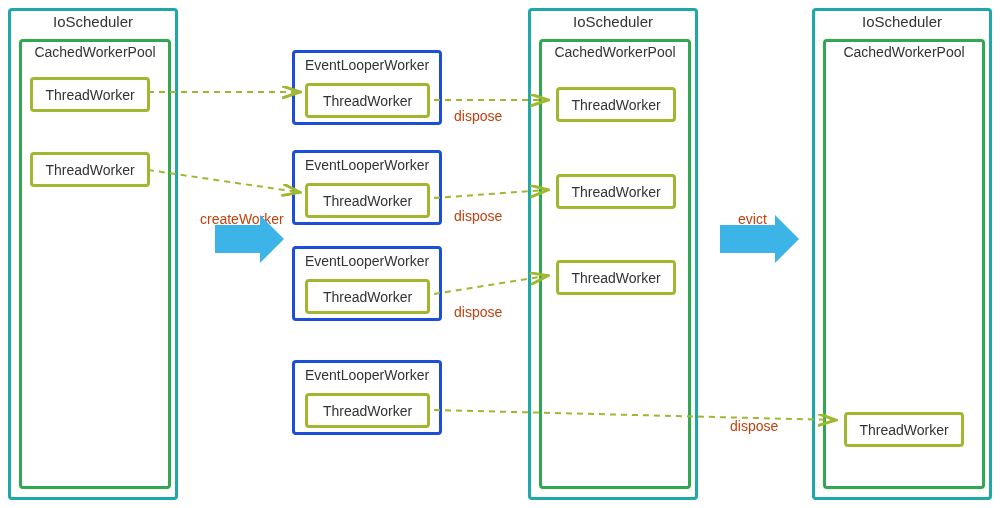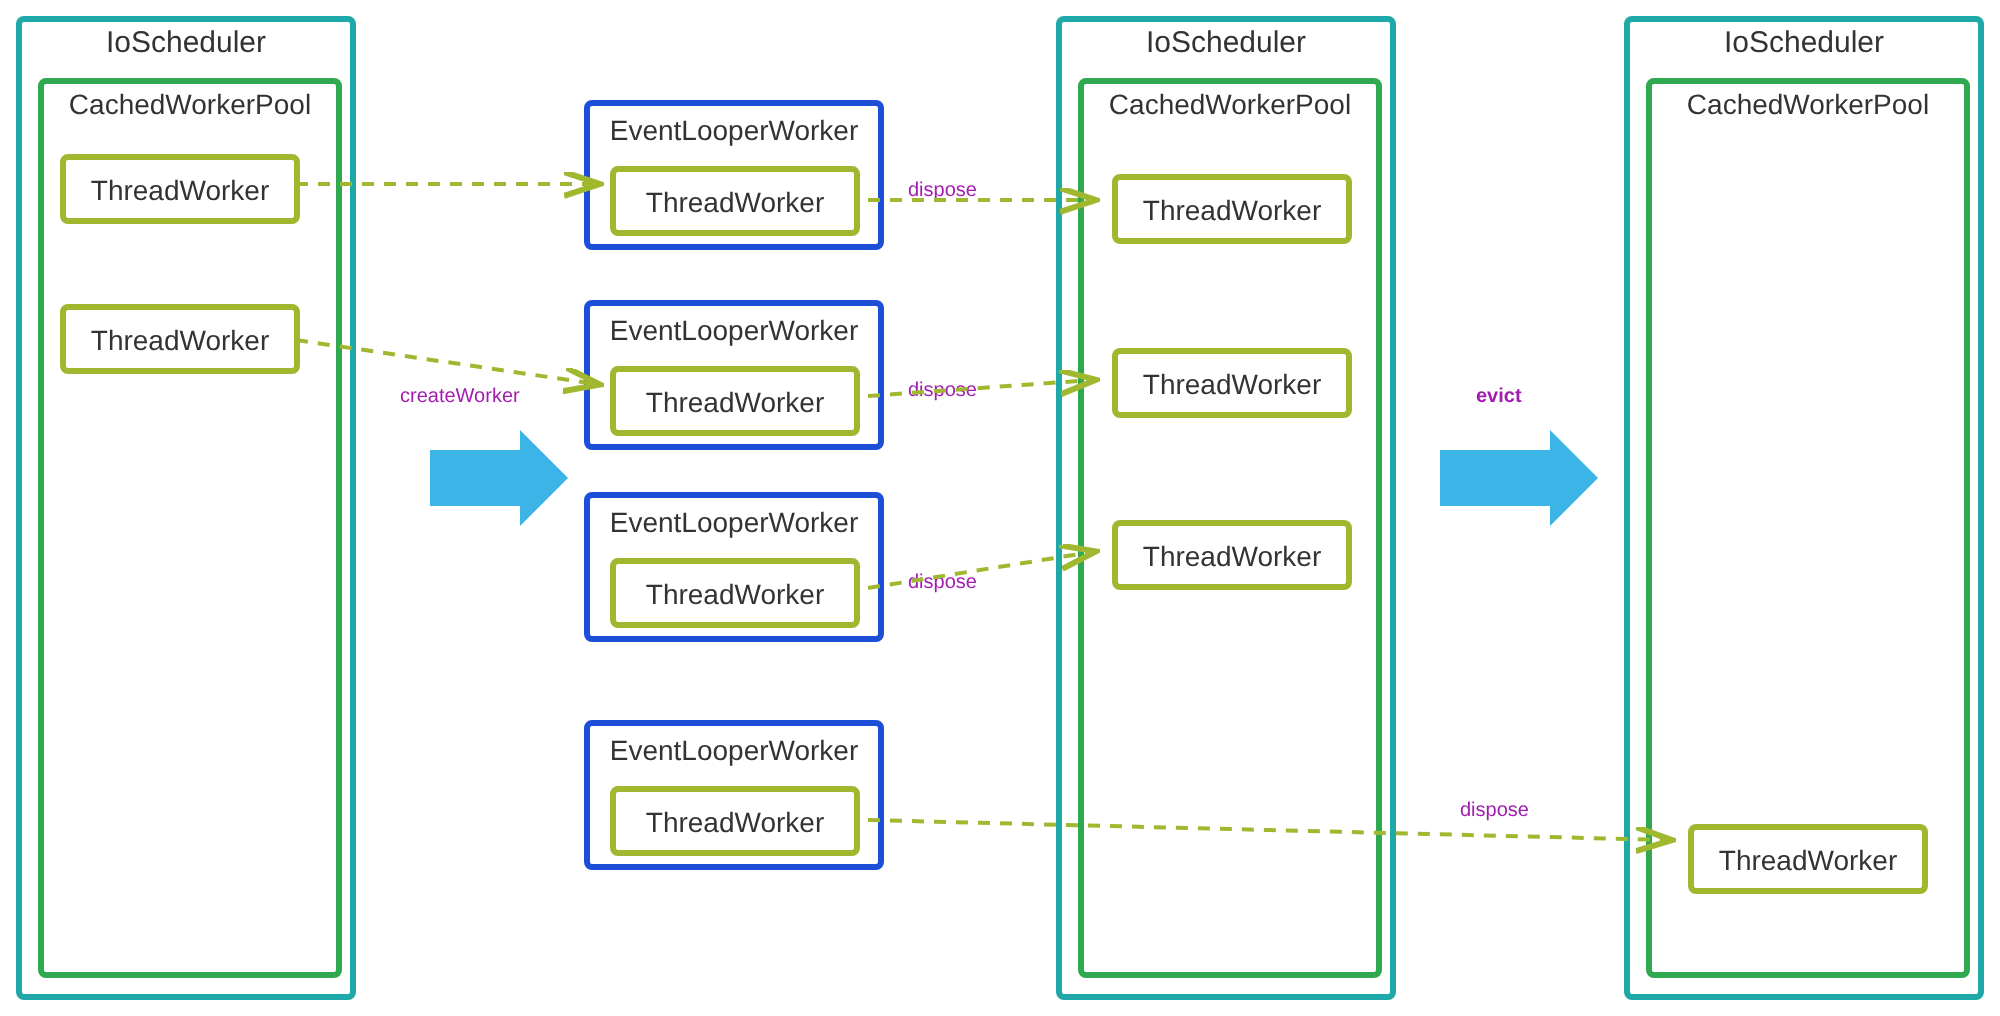--- a/index.html
+++ b/index.html
@@ -87,22 +87,23 @@
     .arrow-head {
       width: 0;
       height: 0;
       border-top: 24px solid transparent;
       border-bottom: 24px solid transparent;
       border-left: 24px solid #3db4e8;
     }
     
     .flow-label {
       position: absolute;
-      font-size: 10px;
-      color: #a21caf;
+      font-size: 14px;
+      color: #c2410c;
+      margin-top: 18px;
     }
     
     svg.overlay {
       position: absolute;
       top: 0;
       left: 0;
       width: 1000px;
       height: 508px;
       pointer-events: none;
     }
@@ -170,21 +171,21 @@
       </div>
       <div class="thread-worker" style="left:14px; top:132px; width:120px; height:35px;">
         <span>ThreadWorker</span>
       </div>
       <div class="thread-worker" style="left:14px; top:218px; width:120px; height:35px;">
         <span>ThreadWorker</span>
       </div>
     </div>
   </div>
 
-  <div class="flow-label" style="left:738px; top:193px;font-weight:bold;">evict</div>
+  <div class="flow-label" style="left:738px; top:193px;">evict</div>
   <div class="big-arrow" style="left:720px; top:215px;">
     <div class="arrow-shaft" style="width:55px;"></div>
     <div class="arrow-head"></div>
   </div>
 
   <div class="io-scheduler" style="left:812px; top:8px; width:180px; height:492px;">
     <div class="io-scheduler-label">IoScheduler</div>
     <div class="cached-pool" style="left:8px; top:28px; width:162px; height:450px;">
       <div class="cached-pool-label">CachedWorkerPool</div>
       <div class="thread-worker" style="left:18px; top:370px; width:120px; height:35px;">

